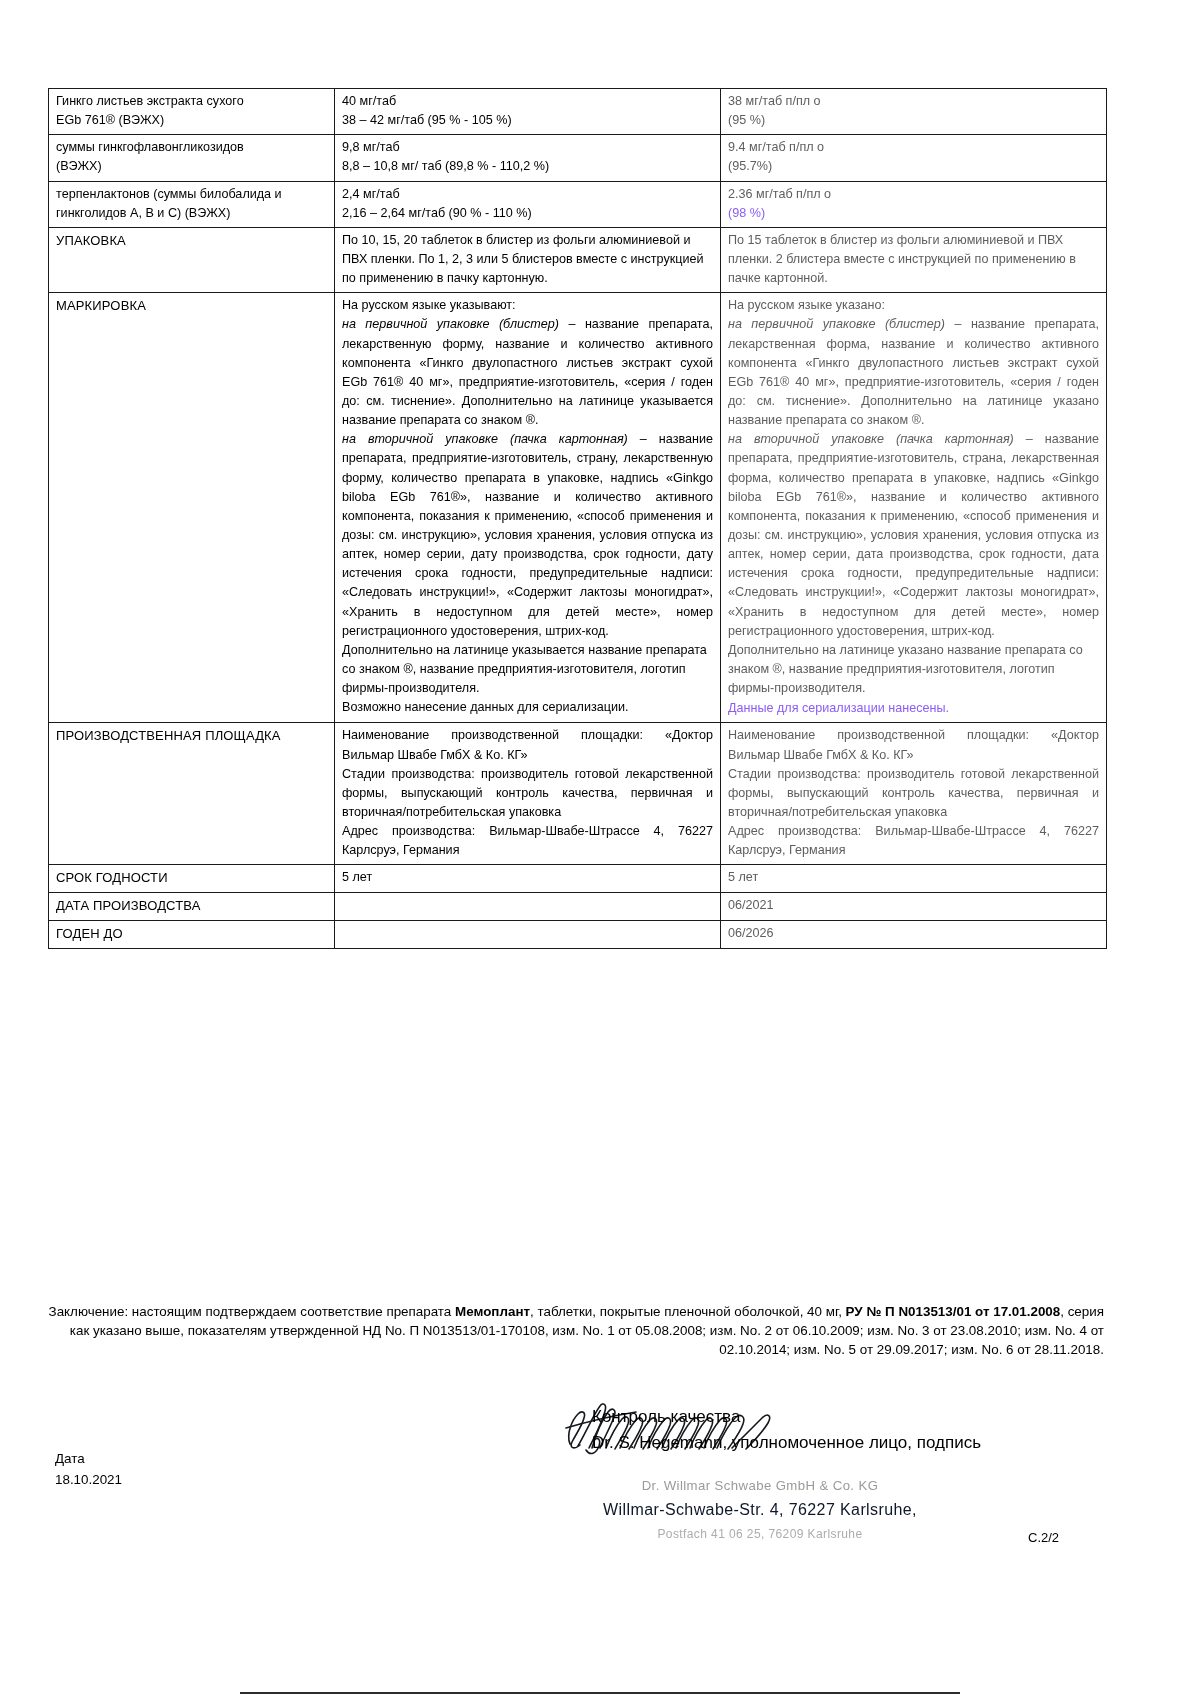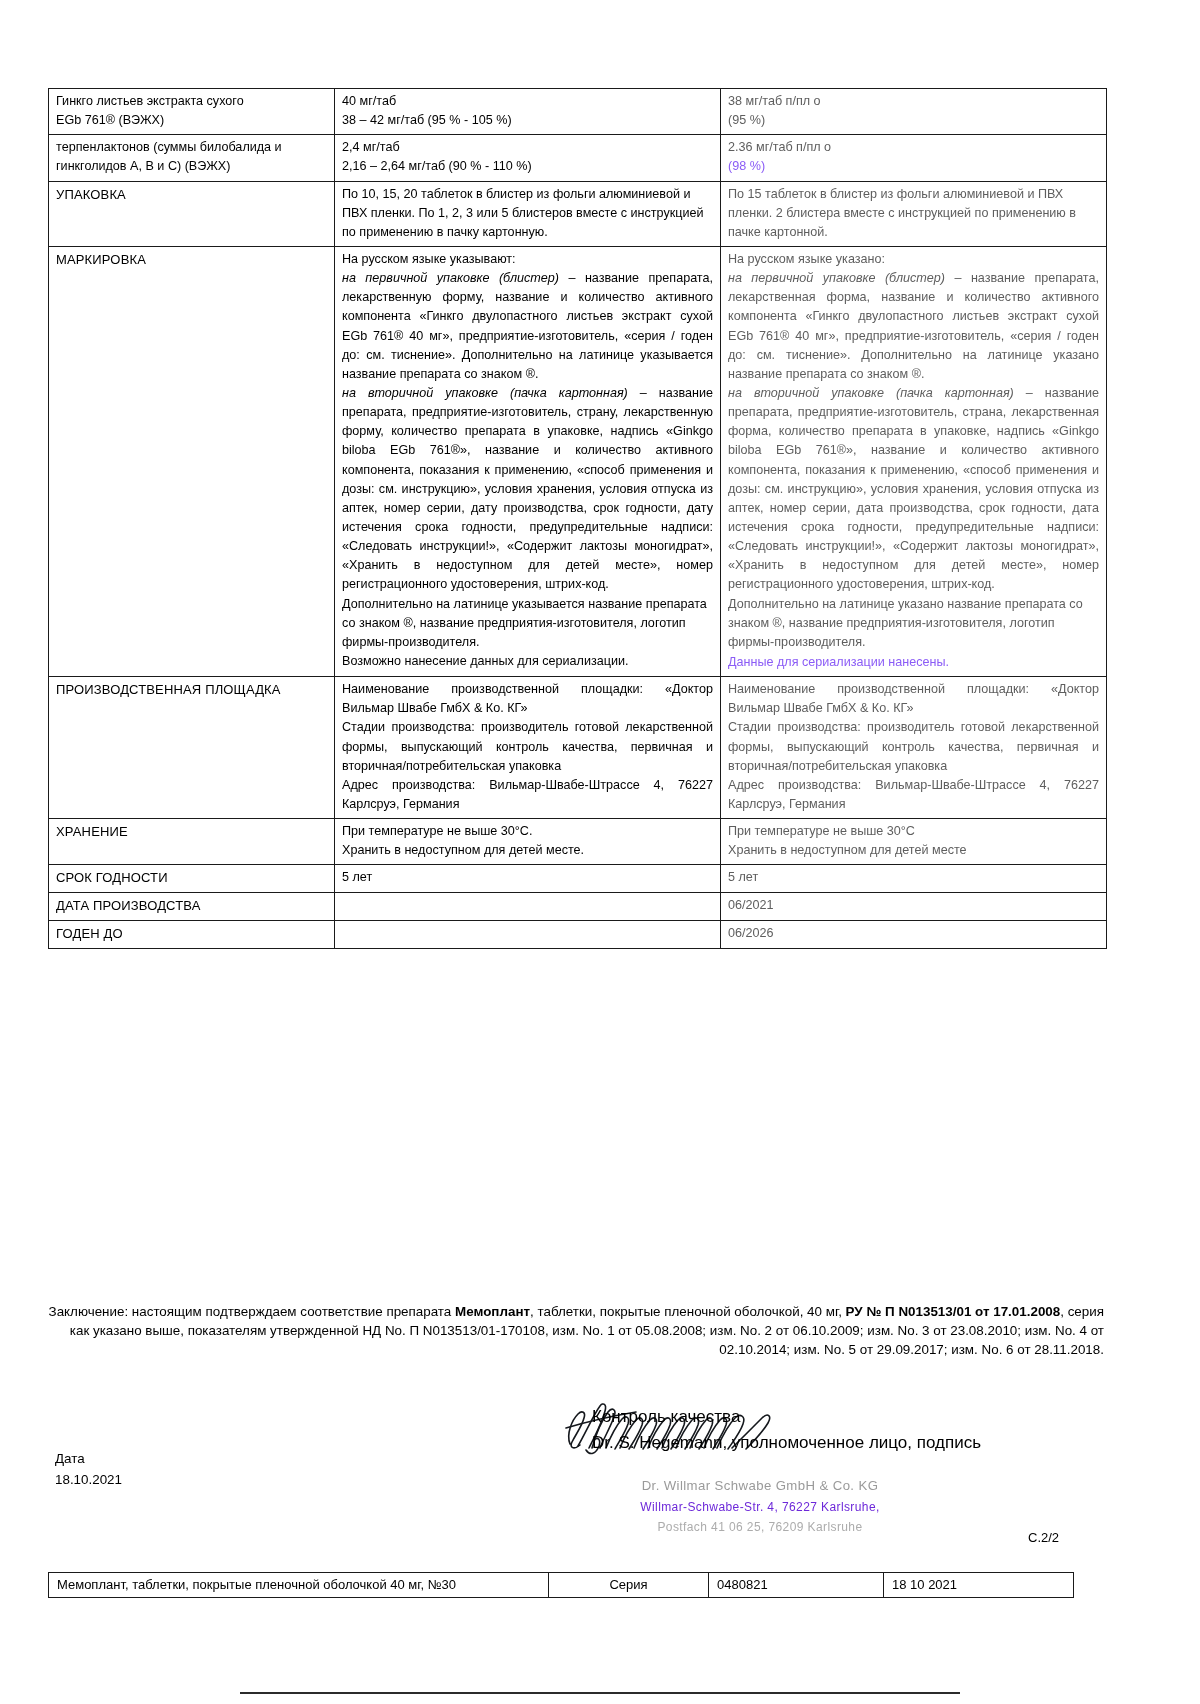--- a/index.html
+++ b/index.html
@@ -99,21 +99,21 @@
     position: absolute;
     left: 545px;
     top: 1475px;
     width: 430px;
     font-size: 13.2px;
     line-height: 1.68;
     color: #9a9a9a;
     text-align: center;
     letter-spacing: 0.4px;
   }
-  .stamp .l2 { font-size: 12px; color: #6d28d9; }
+  .stamp .l2 { font-size: 16px; color: #0f172a; }
   .stamp .l3 { font-size: 12px; color: #acacac; }
 
   .page-num {
     position: absolute;
     left: 1028px;
     top: 1530px;
     font-size: 13px;
   }
 
   
@@ -167,20 +167,34 @@
         <td>
           <span class="ln">40 мг/таб</span>
           <span class="ln">38 – 42 мг/таб  (95 % - 105 %)</span>
         </td>
         <td>
           <span class="ln faint">38 мг/таб п/пл о</span>
           <span class="ln faint">(95 %)</span>
         </td>
       </tr>
 
+      <tr>
+        <td>
+          <span class="ln">суммы гинкгофлавонгликозидов</span>
+          <span class="ln">(ВЭЖХ)</span>
+        </td>
+        <td>
+          <span class="ln">9,8 мг/таб</span>
+          <span class="ln">8,8 – 10,8 мг/ таб (89,8 % - 110,2 %)</span>
+        </td>
+        <td>
+          <span class="ln faint">9.4 мг/таб п/пл о</span>
+          <span class="ln faint">(95.7%)</span>
+        </td>
+      </tr>
 
       <tr>
         <td>
           <span class="ln">терпенлактонов (суммы билобалида и</span>
           <span class="ln">гинкголидов A, B и C) (ВЭЖХ)</span>
         </td>
         <td>
           <span class="ln">2,4 мг/таб</span>
           <span class="ln">2,16 – 2,64 мг/таб  (90 % - 110 %)</span>
         </td>
@@ -223,31 +237,20 @@
           <div class="just">Стадии производства: производитель готовой лекарственной формы, выпускающий контроль качества, первичная и вторичная/потребительская упаковка</div>
           <div class="just">Адрес производства: Вильмар-Швабе-Штрассе 4, 76227 Карлсруэ, Германия</div>
         </td>
         <td class="faint">
           <div class="just">Наименование производственной площадки: «Доктор Вильмар Швабе ГмбХ &amp; Ко. КГ»</div>
           <div class="just">Стадии производства: производитель готовой лекарственной формы, выпускающий контроль качества, первичная и вторичная/потребительская упаковка</div>
           <div class="just">Адрес производства: Вильмар-Швабе-Штрассе 4, 76227 Карлсруэ, Германия</div>
         </td>
       </tr>
 
-      <tr>
-        <td class="cap">ХРАНЕНИЕ</td>
-        <td>
-          <span class="ln">При температуре не выше 30°С.</span>
-          <span class="ln">Хранить в недоступном для детей месте.</span>
-        </td>
-        <td class="faint">
-          <span class="ln">При температуре не выше 30°С</span>
-          <span class="ln">Хранить в недоступном для детей месте</span>
-        </td>
-      </tr>
 
       <tr>
         <td class="cap">СРОК ГОДНОСТИ</td>
         <td>5 лет</td>
         <td class="faint">5 лет</td>
       </tr>
 
       <tr>
         <td class="cap">ДАТА ПРОИЗВОДСТВА</td>
         <td></td>
@@ -296,32 +299,16 @@
   </div>
 
   <div class="stamp">
     <div>Dr. Willmar Schwabe GmbH &amp; Co. KG</div>
     <div class="l2">Willmar-Schwabe-Str. 4, 76227 Karlsruhe,</div>
     <div class="l3">Postfach 41 06 25, 76209 Karlsruhe</div>
   </div>
 
   <div class="page-num">С.2/2</div>
 
-  <table class="footer-table">
-    <colgroup>
-      <col class="f-c1">
-        <col class="f-c2">
-        <col class="f-c3">
-        <col class="f-c4">
-    </colgroup>
-    <tbody>
-      <tr>
-        <td>Мемоплант, таблетки, покрытые пленочной оболочкой 40 мг, №30</td>
-        <td style="text-align:center">Серия</td>
-        <td>0480821</td>
-        <td>18 10 2021</td>
-      </tr>
-    </tbody>
-  </table>
 
   <div class="bottom-rule"></div>
 
 </div>
 
 </body></html>

